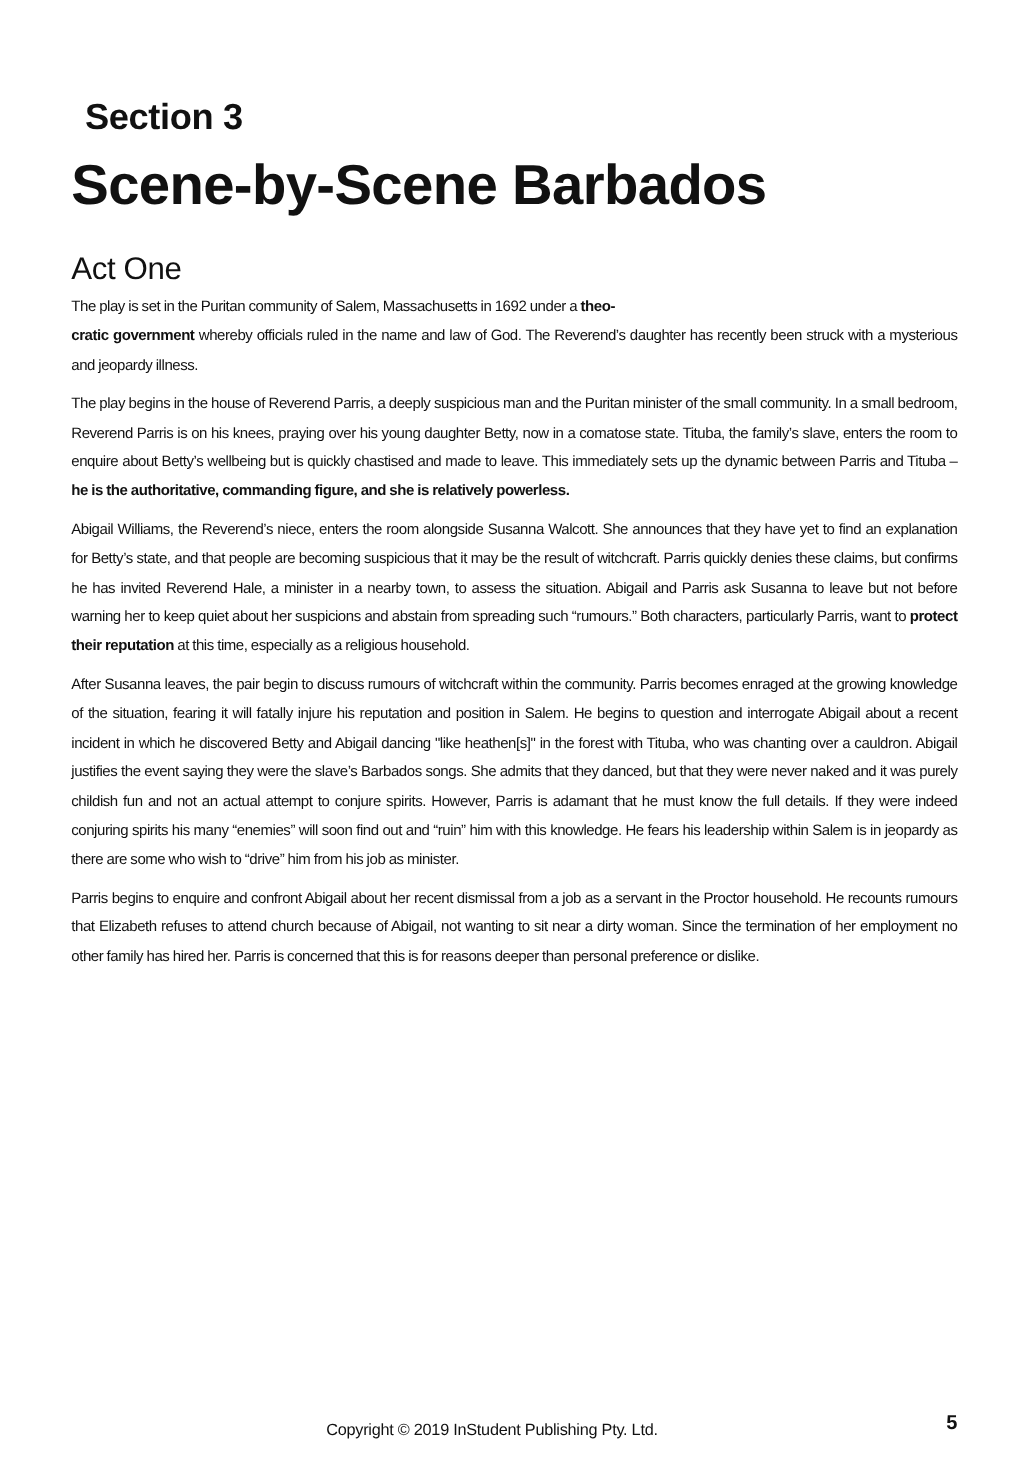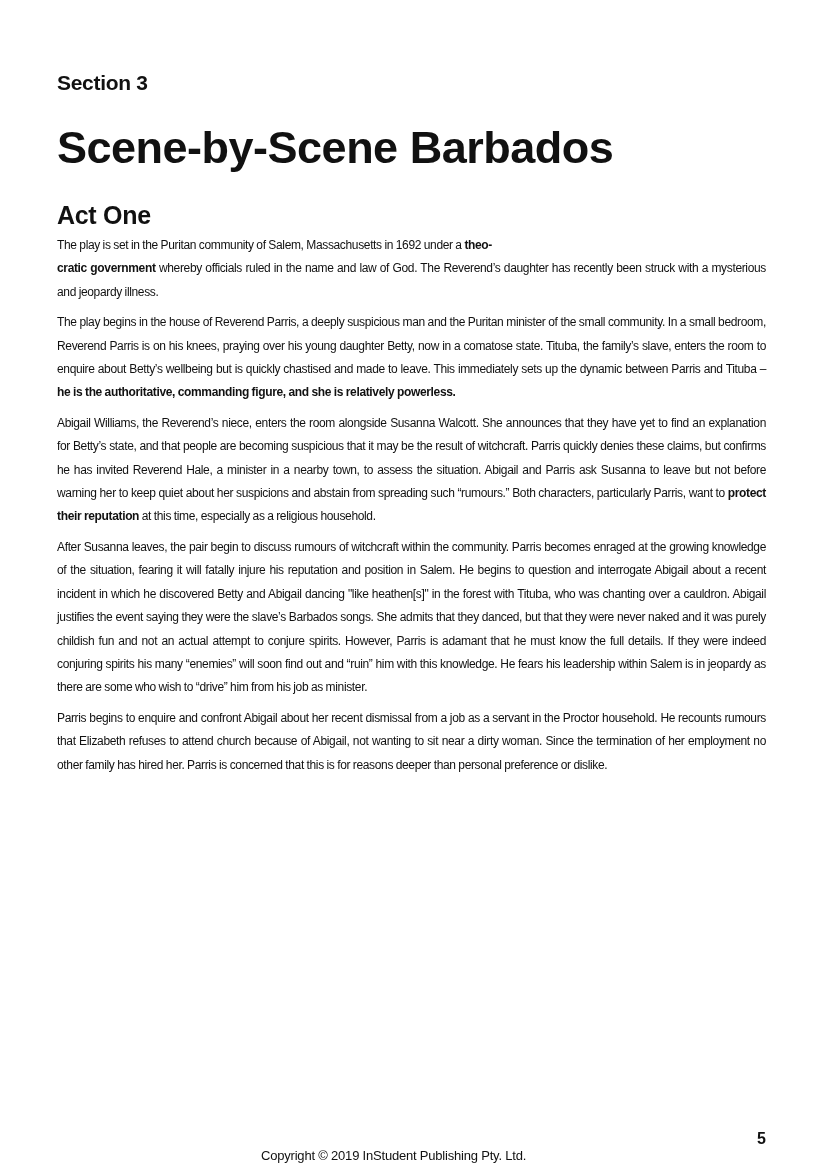--- a/index.html
+++ b/index.html
@@ -18,22 +18,22 @@
     .page {
       position: absolute;
       left: 57px;
       top: 0;
       width: 709px;
     }
     .section-label {
       position: absolute;
       top: 66px;
       left: 0;
-      margin: 0;
-      font-size: 21px;
+      margin: 11px;
+      font-size: 29px;
       font-weight: bold;
       letter-spacing: -0.3px;
       line-height: 34px;
     }
     .page-title {
       position: absolute;
       top: 122px;
       left: 0;
       margin: 0;
       font-size: 45px;
@@ -41,21 +41,21 @@
       letter-spacing: -0.5px;
       line-height: 52px;
       white-space: nowrap;
     }
     .act-heading {
       position: absolute;
       top: 200px;
       left: 0;
       margin: 0;
       font-size: 25px;
-      font-weight: bold;
+      font-weight: normal;
       letter-spacing: -0.3px;
       line-height: 30px;
     }
     .body-text {
       position: absolute;
       top: 234px;
       left: 0;
       width: 709px;
     }
     .body-text p {
@@ -73,21 +73,21 @@
     .footer {
       position: absolute;
       top: 1131px;
       left: 0;
       width: 709px;
       height: 20px;
     }
     .copyright {
       position: absolute;
       left: 204px;
-      top: 16px;
+      top: 4px;
       font-size: 13px;
       letter-spacing: -0.2px;
       line-height: 18px;
     }
     .page-number {
       position: absolute;
       right: 0;
       top: -2px;
       font-size: 16px;
       font-weight: bold;

